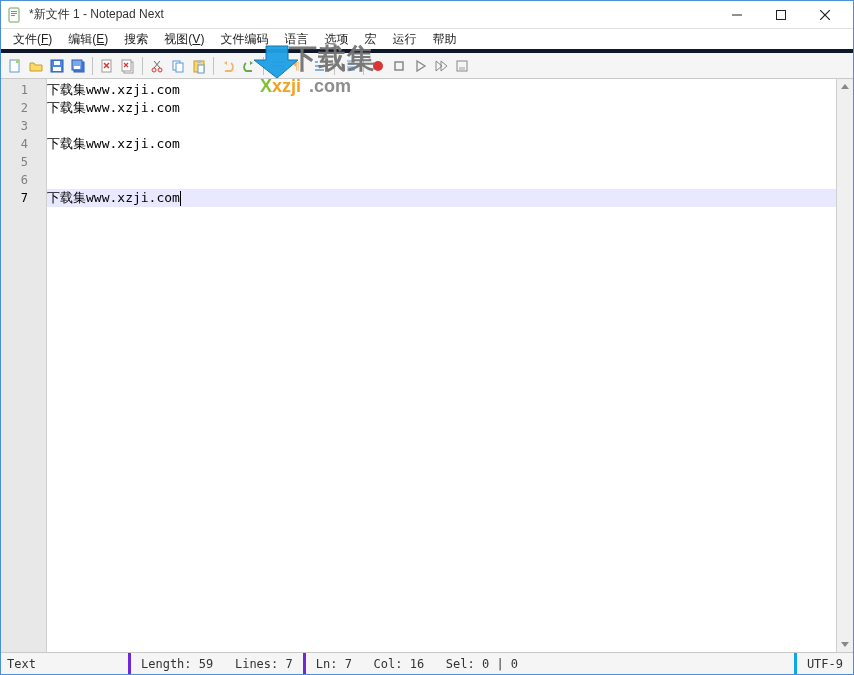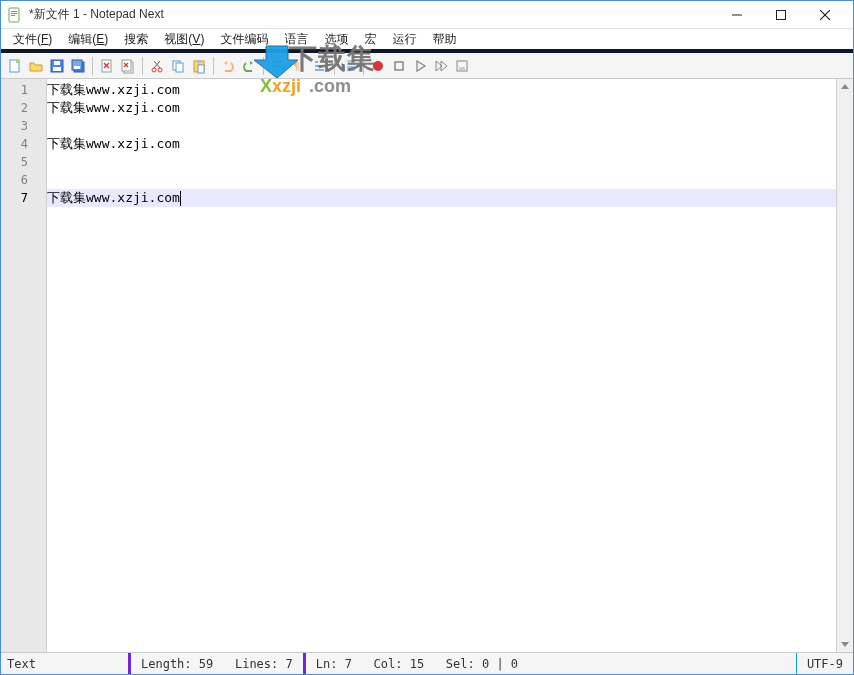--- a/index.html
+++ b/index.html
@@ -42,21 +42,21 @@
   .caret { display:inline-block; width:1px; height:15px; background:#000; vertical-align: text-bottom; position: relative; top: 1px; }
   .scrollbar-v { position: absolute; right: 0; top: 0; bottom: 0; width: 17px; background: #f0f0f0; border-left: 1px solid #d0d0d0; }
   .scrollbar-v::before, .scrollbar-v::after { content:""; position:absolute; left:4px; width:0; height:0; border-left:4px solid transparent; border-right:4px solid transparent; }
   .scrollbar-v::before { top:5px; border-bottom:5px solid #888; }
   .scrollbar-v::after { bottom:5px; border-top:5px solid #888; }
 
   
   .statusbar { height: 22px; display: flex; align-items: center; background: #f5f5f5; border-top: 1px solid #c9c9c9; font-family: Consolas, monospace; font-size: 12px; color: #333; }
   .sb-cell { padding: 0 10px; height: 100%; display:flex; align-items:center; border-right: 3px solid #6d28d9; white-space: pre; }
   .sb-cell.first { width: 130px; padding-left: 6px; }
-  .sb-cell.flex { flex: 1; border-right: 1px solid #0ea5e9; }
+  .sb-cell.flex { flex: 1; border-right: 3px solid #0ea5e9; }
 
   
   .watermark { position: absolute; left: 260px; top: 40px; pointer-events: none; opacity: 0.95; }
   .wm-top { font-size: 28px; font-weight: bold; letter-spacing: 1px; }
   .wm-top .teal { color: #737373; }
   .wm-bottom { font-size: 18px; font-weight: bold; margin-top: -2px; }
   .wm-bottom .green { color: #7bbd2a; }
   .wm-bottom .orange { color: #f39c12; }
   .wm-bottom .gray { color: #888; margin-left: 8px; }
   .wm-arrow { position: absolute; left: -6px; top: 2px; }
@@ -267,21 +267,21 @@
       <div class="code-line"></div>
       <div class="code-line"></div>
       <div class="code-line current"><span>下载集www.xzji.com</span><span class="caret"></span></div>
     </div>
     <div class="scrollbar-v"></div>
   </div>
 
   <div class="statusbar">
     <div class="sb-cell first">Text</div>
     <div class="sb-cell"><span>Length: </span><span>59</span>&nbsp;&nbsp;&nbsp;<span>Lines: </span><span>7</span></div>
-    <div class="sb-cell flex"><span>Ln: </span><span>7</span>&nbsp;&nbsp;&nbsp;<span>Col: </span><span>15</span>&nbsp;&nbsp;&nbsp;<span>Sel: </span><span>0 | 0</span></div>
+    <div class="sb-cell flex"><span>Ln: </span><span>7</span>&nbsp;&nbsp;&nbsp;<span>Col: </span><span>16</span>&nbsp;&nbsp;&nbsp;<span>Sel: </span><span>0 | 0</span></div>
     <div class="sb-cell" style="border-right:none">UTF-9</div>
   </div>
 
   <div class="watermark">
     <svg class="wm-arrow" width="46" height="46">
       <path d="M12 4 h22 v14 h10 L23 36 0 18 h12 z" fill="#1ea0e6"></path>
       <path d="M12 4 h22 v14 h10 L23 36 0 18 h12 z" fill="none" stroke="#0b6fa8" stroke-width="1"></path>
     </svg>
     <div class="wm-top"><span style="opacity:0"> 　</span><span class="teal">下载集</span></div>
     <div class="wm-bottom">

